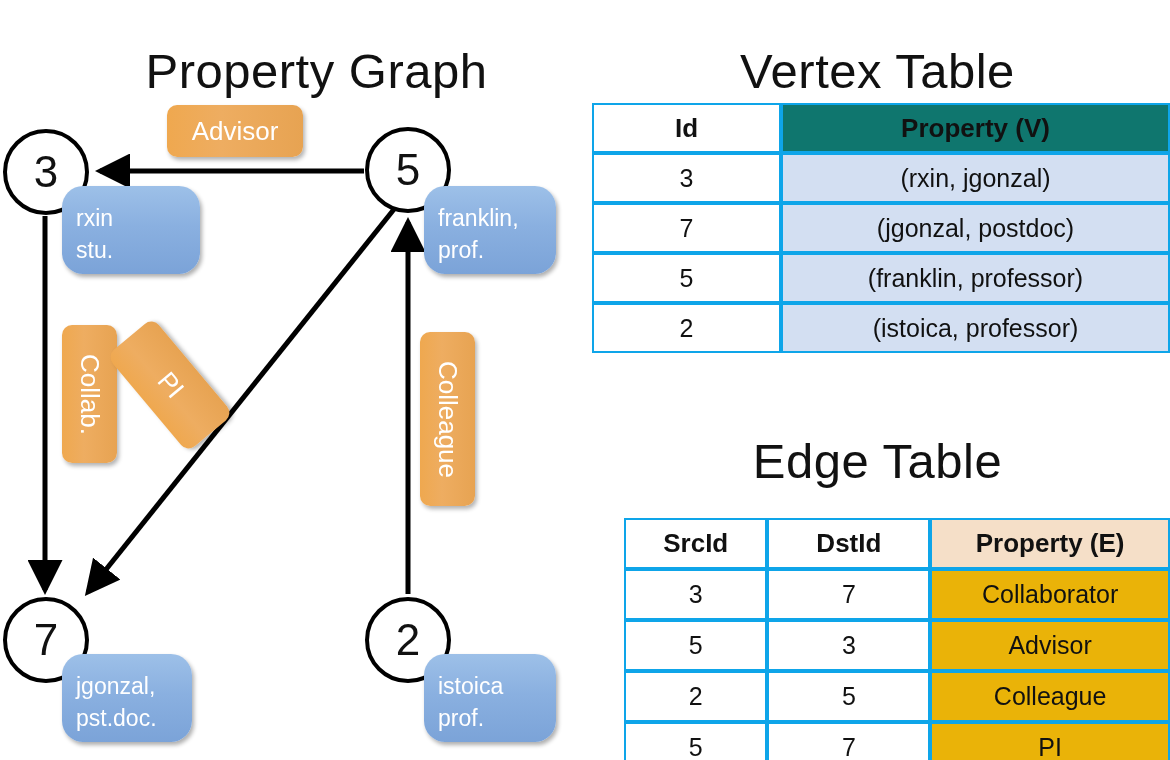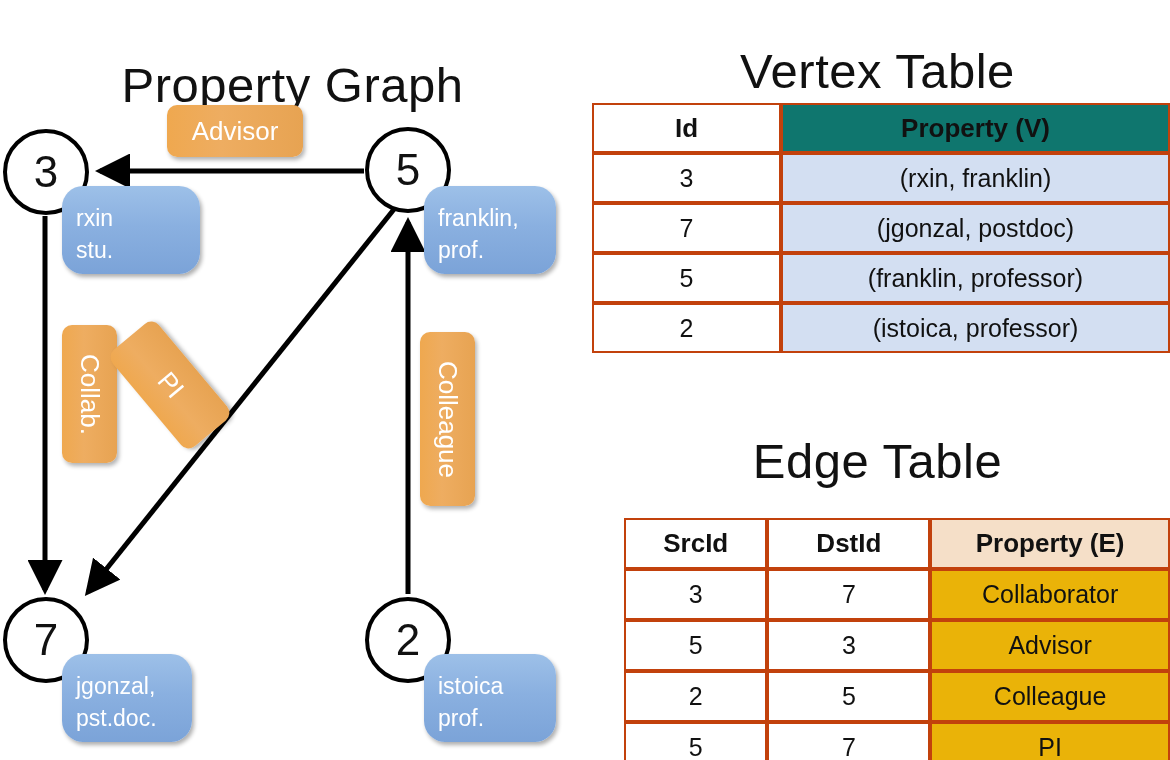--- a/index.html
+++ b/index.html
@@ -20,21 +20,21 @@
   .title {
     position: absolute;
     font-family: "Liberation Sans", sans-serif;
     font-weight: 300;
     font-size: 49px;
     letter-spacing: 0.5px;
     color: #111;
     white-space: nowrap;
     text-align: center;
   }
-  #title-property-graph { left: 0px;   top: 24px;  width: 585px; }
+  #title-property-graph { left: 0px;   top: 10px;  width: 585px; padding-left: 24px; }
   #title-vertex-table   { left: 585px; top: 10px;  width: 585px; }
   #title-edge-table     { left: 585px; top: 400px; width: 585px; }
 
   
   #graph-panel {
     position: absolute;
     left: 0; top: 0;
     width: 585px; height: 760px;
   }
   #graph-svg {
@@ -128,21 +128,21 @@
 
   
   table.data-table {
     position: absolute;
     border-collapse: separate;
     border-spacing: 0;
     font-family: "Liberation Sans", sans-serif;
     font-weight: 300;
   }
   table.data-table td, table.data-table th {
-    border: 2px solid #c2410c;
+    border: 2px solid #0ea5e9;
     text-align: center;
     padding: 0;
     font-weight: 300;
     font-size: 25px;
     color: #111;
     height: 46px;
     vertical-align: middle;
     background: #ffffff;
     white-space: nowrap;
   }
@@ -239,21 +239,21 @@
 <table class="data-table" id="vertex-table">
   <thead>
     <tr>
       <th class="col-id">Id</th>
       <th class="col-prop prop-cell">Property (V)</th>
     </tr>
   </thead>
   <tbody>
     <tr>
       <td>3</td>
-      <td class="prop-cell">(rxin, franklin)</td>
+      <td class="prop-cell">(rxin, jgonzal)</td>
     </tr>
     <tr>
       <td>7</td>
       <td class="prop-cell">(jgonzal, postdoc)</td>
     </tr>
     <tr>
       <td>5</td>
       <td class="prop-cell">(franklin, professor)</td>
     </tr>
     <tr>

